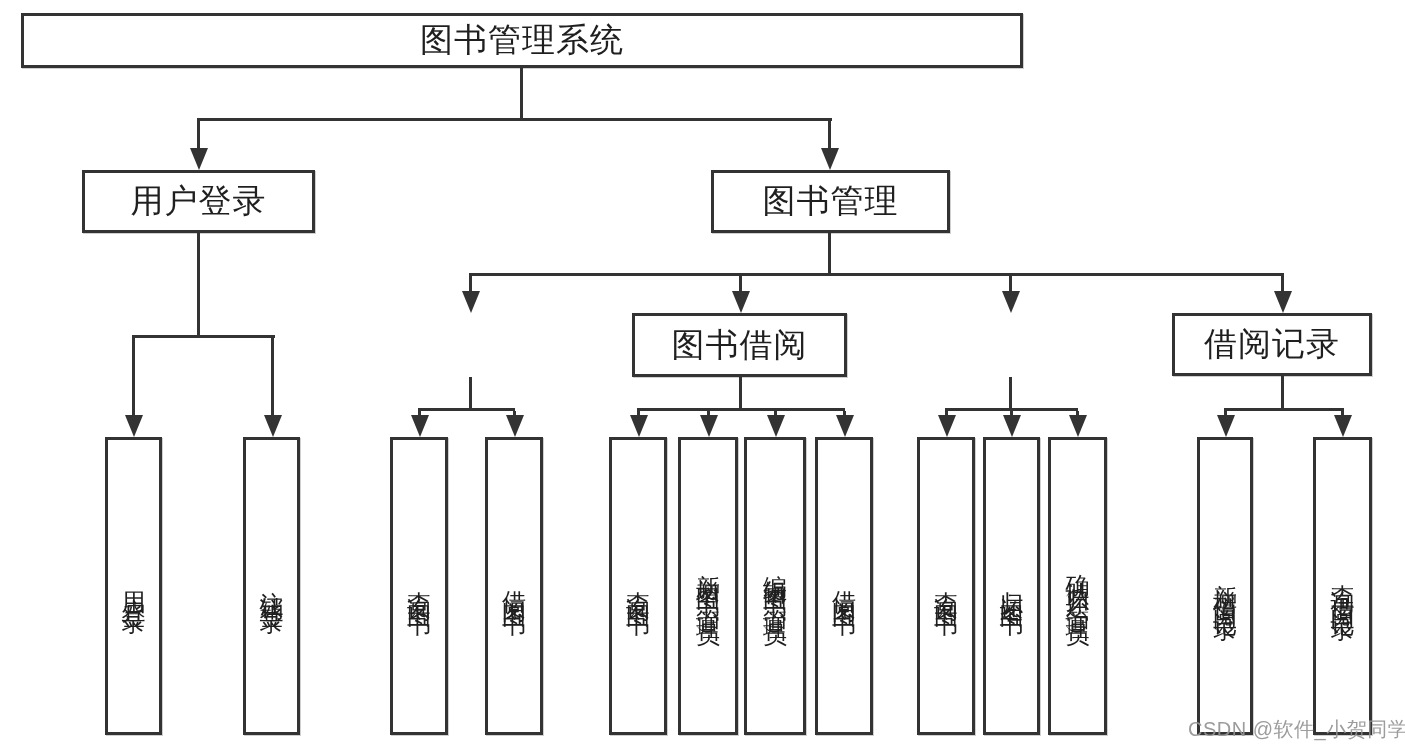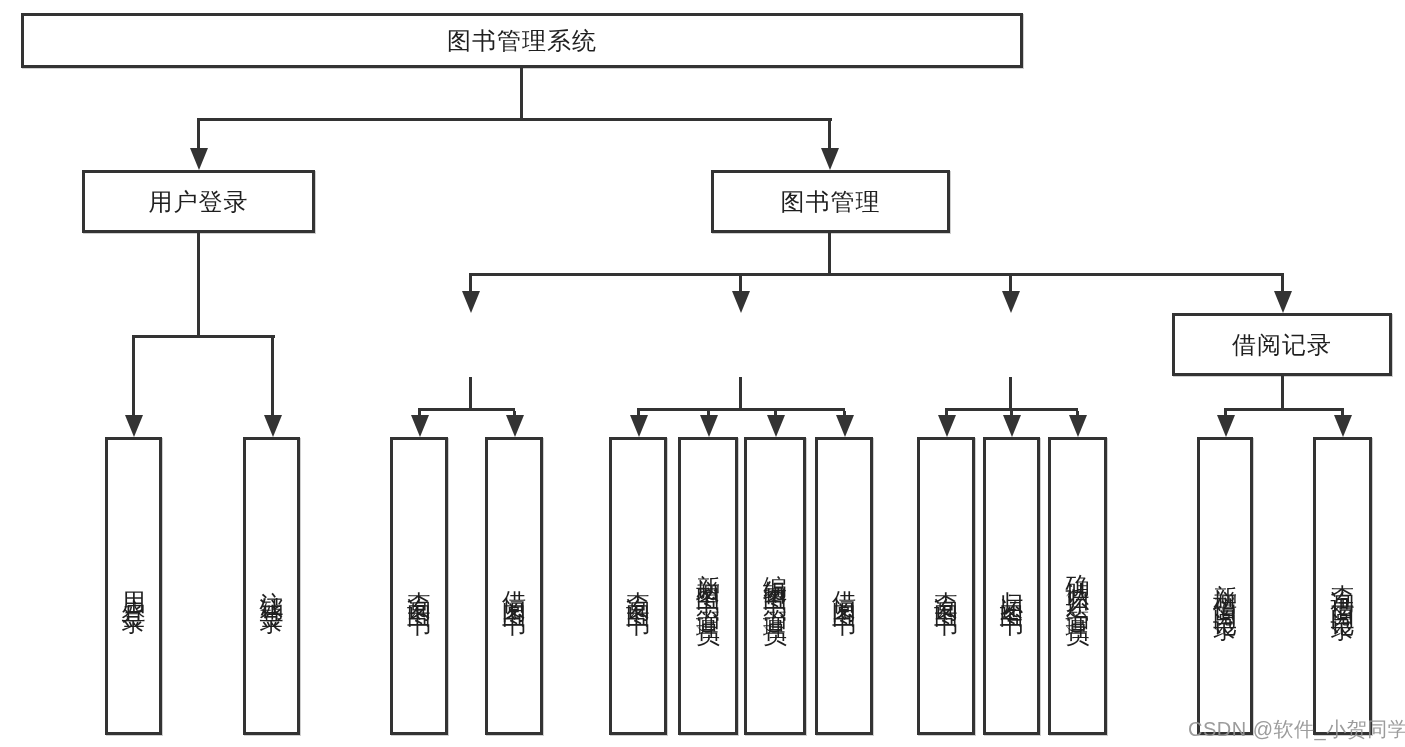--- a/index.html
+++ b/index.html
@@ -12,21 +12,21 @@
     overflow: hidden;
   }
   .box {
     position: absolute;
     border: 3px solid #333333;
     background: #ffffff;
     display: flex;
     align-items: center;
     justify-content: center;
     color: #1f1f1f;
-    font-size: 24px;
+    font-size: 33px;
     letter-spacing: 1px;
     box-sizing: border-box;
     box-shadow: 1px 1px 0 rgba(120,120,120,0.35);
   }
   .vbox {
     position: absolute;
     border: 3px solid #333333;
     background: #ffffff;
     display: flex;
     align-items: center;
@@ -69,21 +69,22 @@
 </head>
 <body>
 
 <div class="canvas">
 
   <div class="box" style="left:21px; top:13px; width:1002px; height:55px;">图书管理系统</div>
 
   <div class="box" style="left:82px; top:170px; width:233px; height:63px;">用户登录</div>
   <div class="box" style="left:711px; top:170px; width:239px; height:63px;">图书管理</div>
 
-  <div class="box" style="left:1172px; top:313px; width:220px; height:63px;">借阅记录</div>
+  <div class="box" style="left:632px; top:313px; width:215px; height:64px;">图书借阅</div>
+  <div class="box" style="left:1172px; top:313px; width:200px; height:63px;">借阅记录</div>
 
   <div class="vbox" style="left:105px; top:437px; width:57px; height:298px;">
     <span>用户登录</span>
   </div>
   <div class="vbox" style="left:243px; top:437px; width:57px; height:298px;">
     <span>注销登录</span>
   </div>
 
   <div class="vbox" style="left:390px; top:437px; width:58px; height:298px;">
     <span>查询图书</span>

